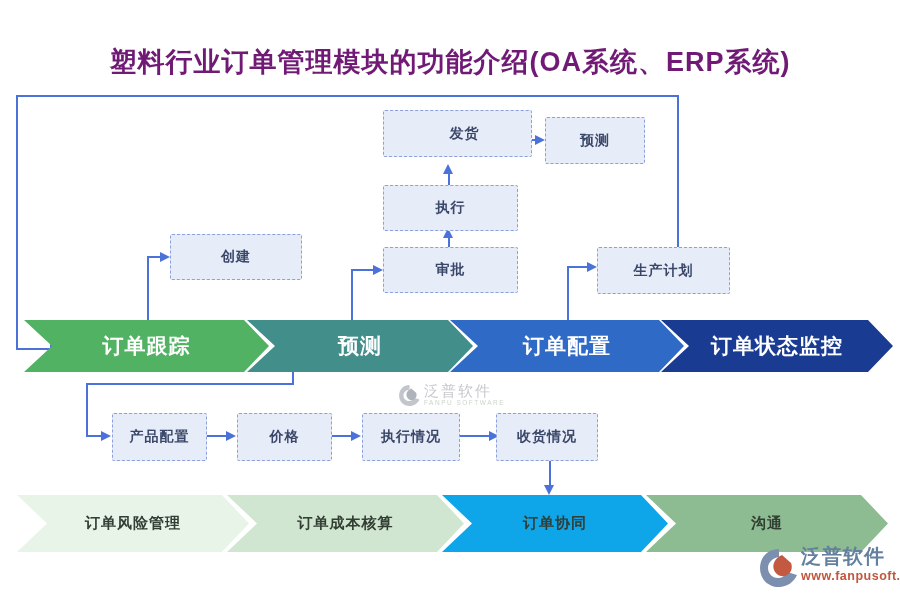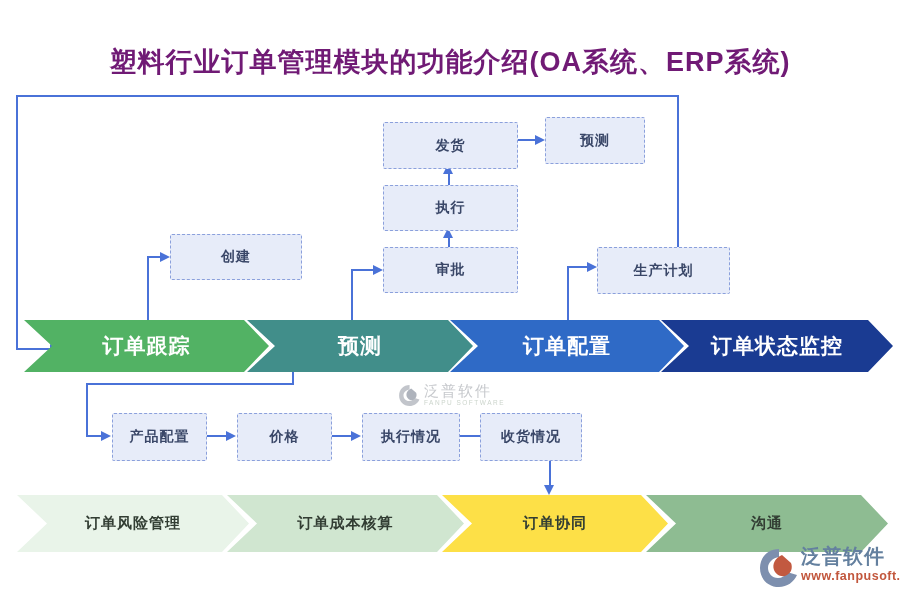--- a/index.html
+++ b/index.html
@@ -88,21 +88,21 @@
   <div class="ar r" style="left:351px;top:431px;"></div>
   <div class="ln h" style="left:458px;top:435px;width:33px;"></div>
   <div class="ar r" style="left:489px;top:431px;"></div>
 
   <div class="ln v" style="left:549px;top:459px;height:28px;"></div>
   <div class="ar d" style="left:544px;top:485px;"></div>
 
   <div class="fbox" style="left:170px;top:234px;width:130px;height:44px;">
     <span>创建</span>
   </div>
-  <div class="fbox" style="left:383px;top:122px;width:133px;height:45px;">
+  <div class="fbox" style="left:383px;top:110px;width:133px;height:45px;padding-left:14px;">
     <span>发货</span>
   </div>
   <div class="fbox" style="left:545px;top:117px;width:98px;height:45px;">
     <span>预测</span>
   </div>
   <div class="fbox" style="left:383px;top:185px;width:133px;height:44px;">
     <span>执行</span>
   </div>
   <div class="fbox" style="left:383px;top:247px;width:133px;height:44px;">
     <span>审批</span>
@@ -112,21 +112,21 @@
   </div>
   <div class="fbox" style="left:112px;top:413px;width:93px;height:46px;">
     <span>产品配置</span>
   </div>
   <div class="fbox" style="left:237px;top:413px;width:93px;height:46px;">
     <span>价格</span>
   </div>
   <div class="fbox" style="left:362px;top:413px;width:96px;height:46px;">
     <span>执行情况</span>
   </div>
-  <div class="fbox" style="left:480px;top:413px;width:100px;height:46px;font-family:Liberation Serif, serif;">
+  <div class="fbox" style="left:496px;top:413px;width:100px;height:46px;font-family:Liberation Serif, serif;">
     <span>收货情况</span>
   </div>
 
   <div class="band" style="left: 24px; width: 245px; background: rgb(82, 178, 100);">
     <span>订单跟踪</span>
   </div>
   <div class="band" style="left: 247px; width: 226px; background: rgb(65, 142, 138);">
     <span>预测</span>
   </div>
   <div class="band" style="left: 661px; width: 232px; background: rgb(26, 59, 146);">
@@ -135,21 +135,21 @@
   <div class="band" style="left: 450px; width: 234px; background: rgb(47, 106, 198);">
     <span>订单配置</span>
   </div>
 
   <div class="band2" style="left: 17px; width: 232px; background: rgb(233, 244, 233);">
     <span>订单风险管理</span>
   </div>
   <div class="band2" style="left: 227px; width: 237px; background: rgb(208, 230, 208);">
     <span>订单成本核算</span>
   </div>
-  <div class="band2" style="left: 442px; width: 226px; background: #fde047;">
+  <div class="band2" style="left: 442px; width: 226px; background: #0ea5e9;">
     <span>订单协同</span>
   </div>
   <div class="band2" style="left: 646px; width: 242px; background: rgb(142, 188, 146);">
     <span>沟通</span>
   </div>
 
   <div class="wm">
     <svg width="22" height="24" viewBox="0 0 40 40">
       <path d="M21 2C10 2 2 10 2 21s8 19 19 19c8 0 15-5 18-12l-10-3c-2 4-5 6-9 6-6 0-10-5-10-10 0-6 5-10 11-11z" fill="#c2c5cb"></path>
       <path d="M24 8c-7 3-10 9-8 15 2 5 8 8 13 5 4-2 6-7 4-12z" fill="#aeb3bc"></path>

